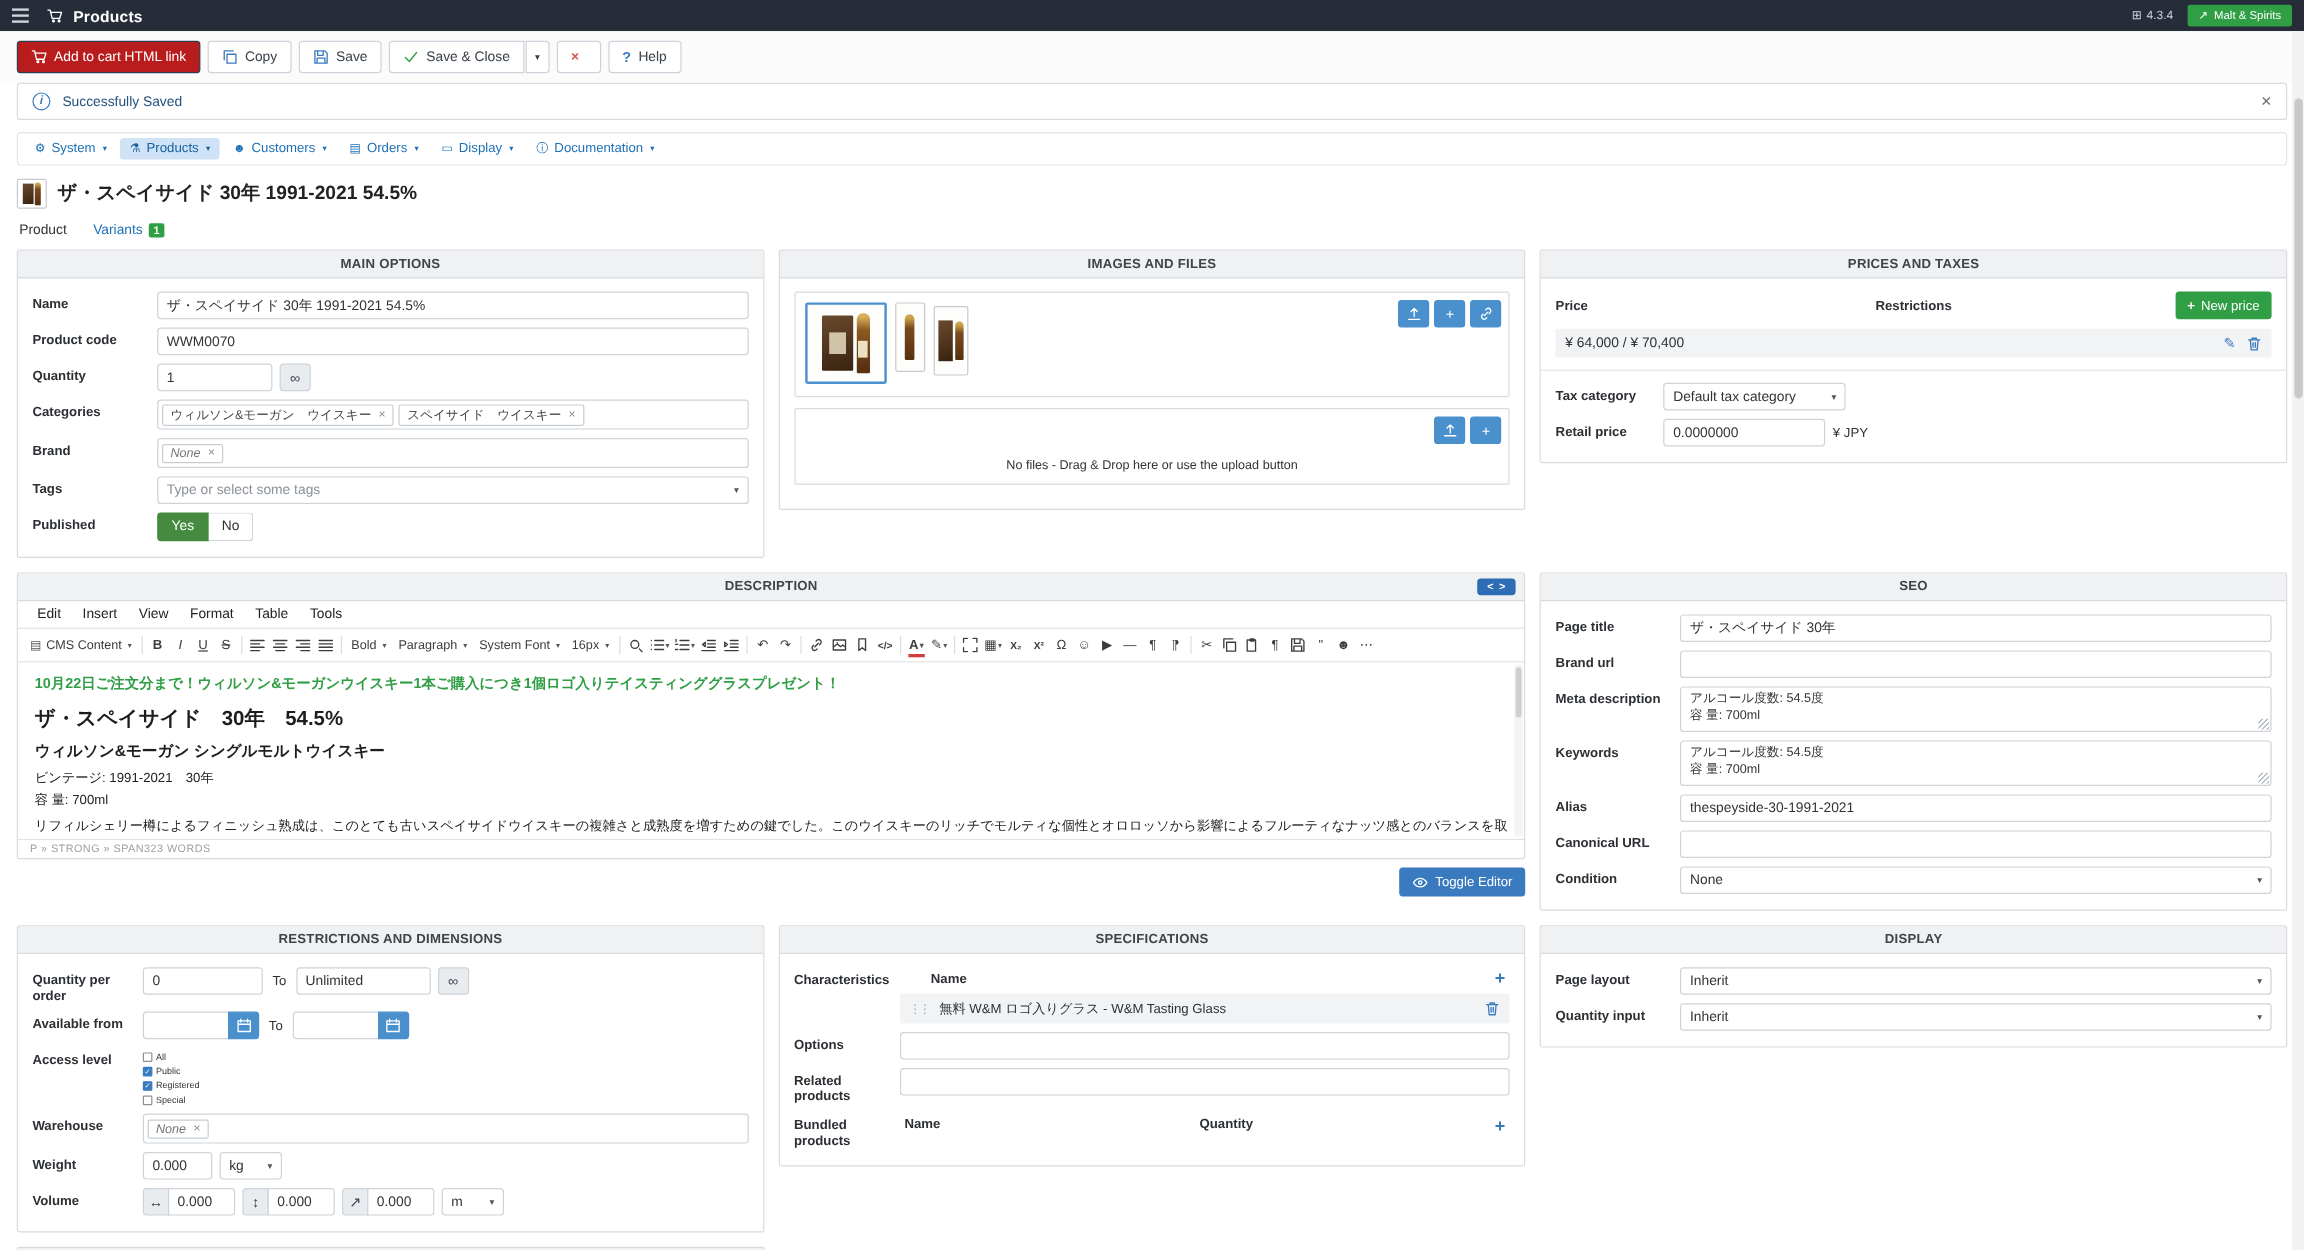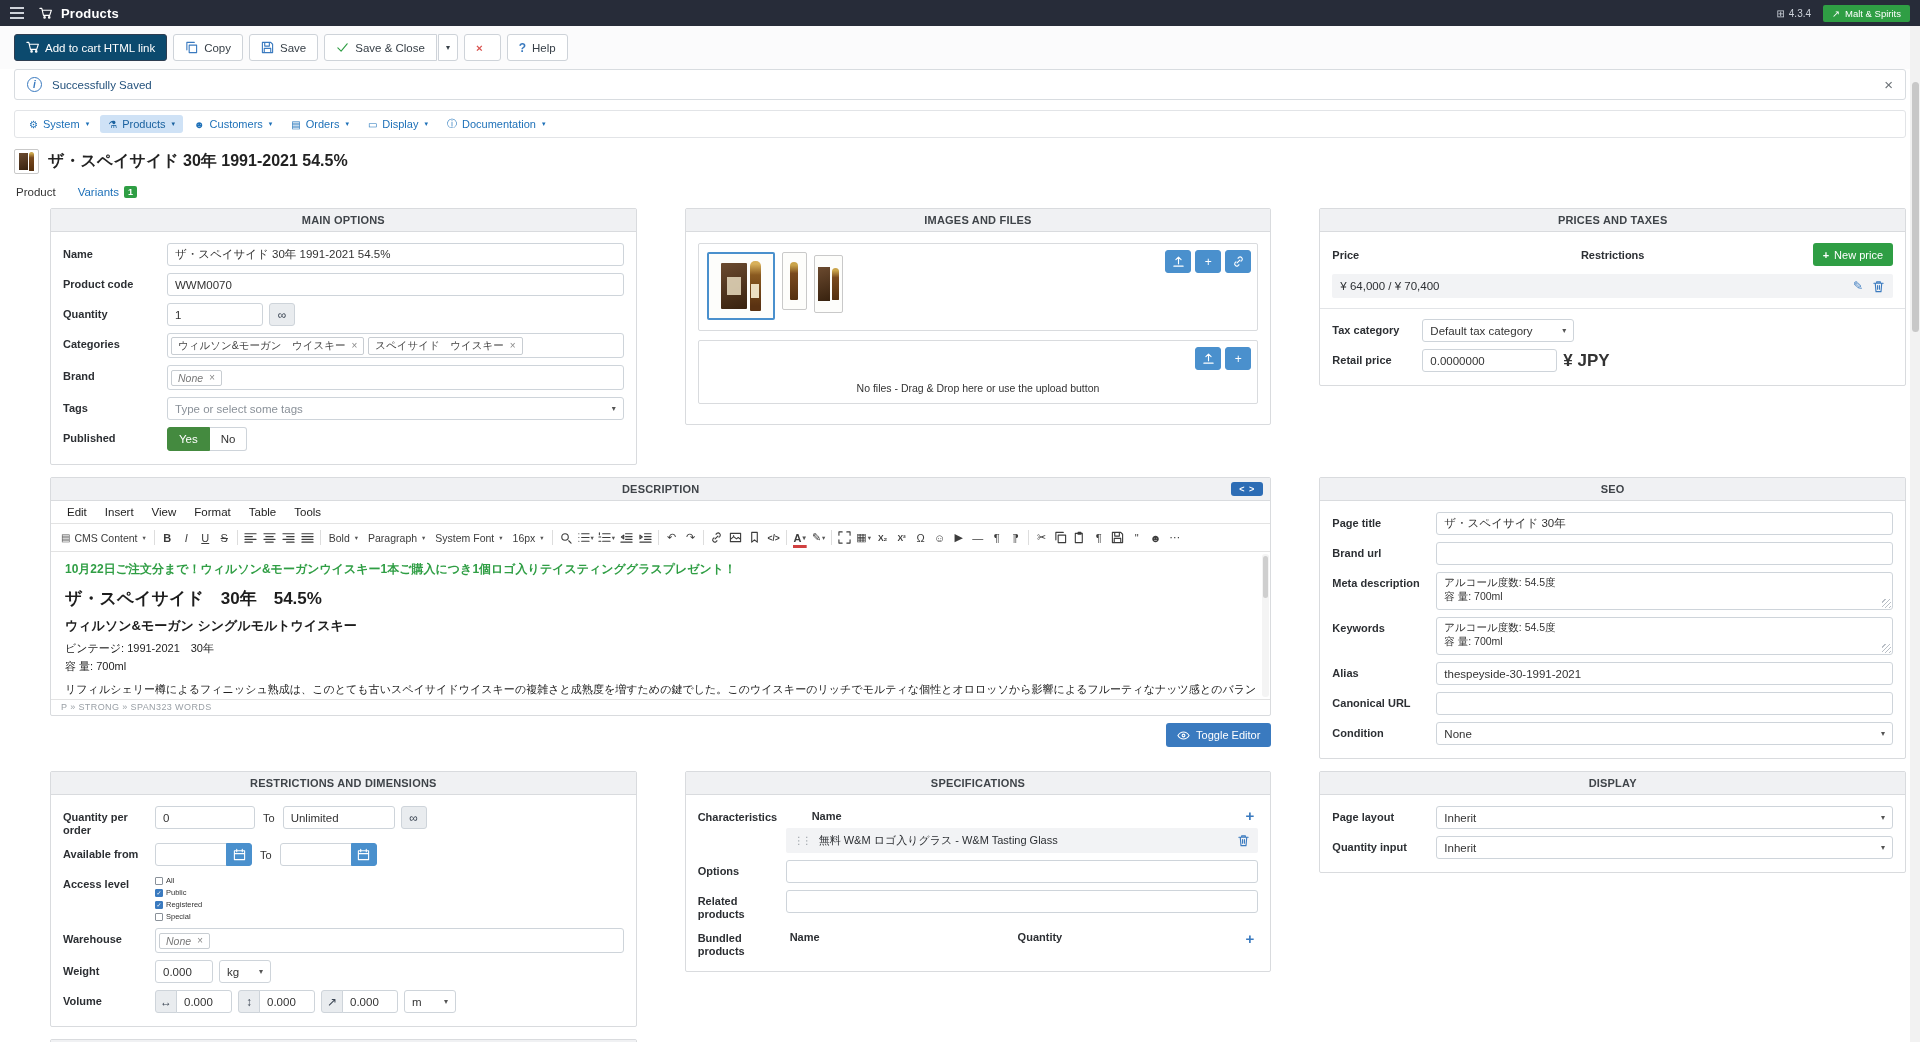--- a/index.html
+++ b/index.html
@@ -13,21 +13,21 @@
   .nav-brand { display:inline-flex; color:#fff; }
   .nav-title { font-size:13px; font-weight:bold; letter-spacing:.2px; }
   .nav-right { margin-left:auto; display:flex; align-items:center; gap:12px; }
   .nav-version { font-size:10px; color:#cdd2da; display:inline-flex; gap:4px; align-items:center; }
   .shop-btn { background:#2f9e44; color:#fff; font-size:9.5px; padding:3px 9px; border-radius:2px; display:inline-flex; gap:5px; align-items:center; cursor:pointer; }
 
   
   .toolbar { display:flex; align-items:center; gap:6px; padding:8px 14px; background:#fbfbfc; }
   .btn { display:inline-flex; align-items:center; gap:6px; height:27px; padding:0 11px; background:#fff;
          border:1px solid #ced3d9; border-radius:3px; font-size:11.5px; color:#384048; cursor:pointer; font-family:inherit; }
-  .btn-dark { background:#0c4a6e; border-color:#2e3d51; color:#fff; }
+  .btn-dark { background:#b91c1c; border-color:#2e3d51; color:#fff; }
   .btn-caret { padding:0 7px; margin-left:-5px; border-radius:0 3px 3px 0; }
   .btn-main { border-radius:3px 0 0 3px; }
   .bi { display:inline-flex; align-items:center; }
   .ic-blue { color:#3a7abf; } .ic-green { color:#2f9e44; } .ic-red { color:#d9534f; }
   .q-icon { font-weight:bold; color:#3a7abf; font-size:12px; }
 
   
   .alert { margin:0 14px; height:31px; border:1px solid #d8dce0; border-radius:3px; background:#fff;
            display:flex; align-items:center; gap:10px; padding:0 12px; }
   .info-i { width:15px; height:15px; border-radius:50%; border:1.5px solid #3a7abf; color:#3a7abf;
@@ -49,21 +49,21 @@
   .product-thumb { width:25px; height:25px; border:1px solid #c9c9c9; border-radius:2px; background:#fff;
                    display:flex; align-items:center; justify-content:center; gap:1px; overflow:hidden; }
   .product-title { font-size:16px; font-weight:bold; color:#222; }
   .tabs { display:flex; align-items:center; gap:22px; padding:10px 16px 8px; font-size:11.5px; }
   .tab { cursor:pointer; color:#1d70b8; display:inline-flex; gap:5px; align-items:center; }
   .tab.active { color:#333; }
   .tab-badge { background:#2f9e44; color:#fff; font-size:9px; padding:1px 4px; border-radius:2px; font-weight:bold; }
 
   
   .grid { display:grid; grid-template-columns:repeat(3,1fr); gap:12px; padding:2px 14px 0; align-items:start; }
-  .panel { border:1px solid #d9dbde; border-radius:2px; background:#fff;margin-left:36px; }
+  .panel { border:1px solid #d9dbde; border-radius:2px; background:#fff; }
   .panel-header { position:relative; background:#f0f1f3; border-bottom:1px solid #d9dbde; text-align:center;
                   font-size:11px; font-weight:bold; color:#3f4449; padding:5px 0; letter-spacing:.2px; }
   .panel-body { padding:11px 12px; }
   .desc-col { grid-column:1 / span 2; }
 
   .frow { display:flex; align-items:flex-start; margin-bottom:7px; }
   .frow:last-child { margin-bottom:2px; }
   .flabel { width:104px; flex-shrink:0; font-size:11px; font-weight:bold; color:#2c2f33; padding-top:5px; line-height:1.15; }
   .ffield { flex:1; display:flex; align-items:center; gap:6px; min-width:0; }
   .input { width:100%; height:23px; border:1px solid #ced4da; border-radius:3px; font-size:11.5px; padding:0 7px;
@@ -471,21 +471,21 @@
           <span class="select" style="width:152px;">
             <span>Default tax category</span>
             <span class="sel-caret">▾</span>
           </span>
         </span>
       </div>
       <div class="frow">
         <span class="flabel" style="width:90px;">Retail price</span>
         <span class="ffield" style="flex:none;">
           <input class="input sm" style="width: 135px;" value="0.0000000">
-          <span style="font-size:17px;font-weight:bold;">¥ JPY</span>
+          <span style="font-size:11px;font-weight:normal;">¥ JPY</span>
         </span>
       </div>
     </div>
   </div>
 
   <div class="desc-col">
     <div class="panel">
       <div class="panel-header">
         <span>DESCRIPTION</span>
         <span class="code-btn">&lt; &gt;</span>

